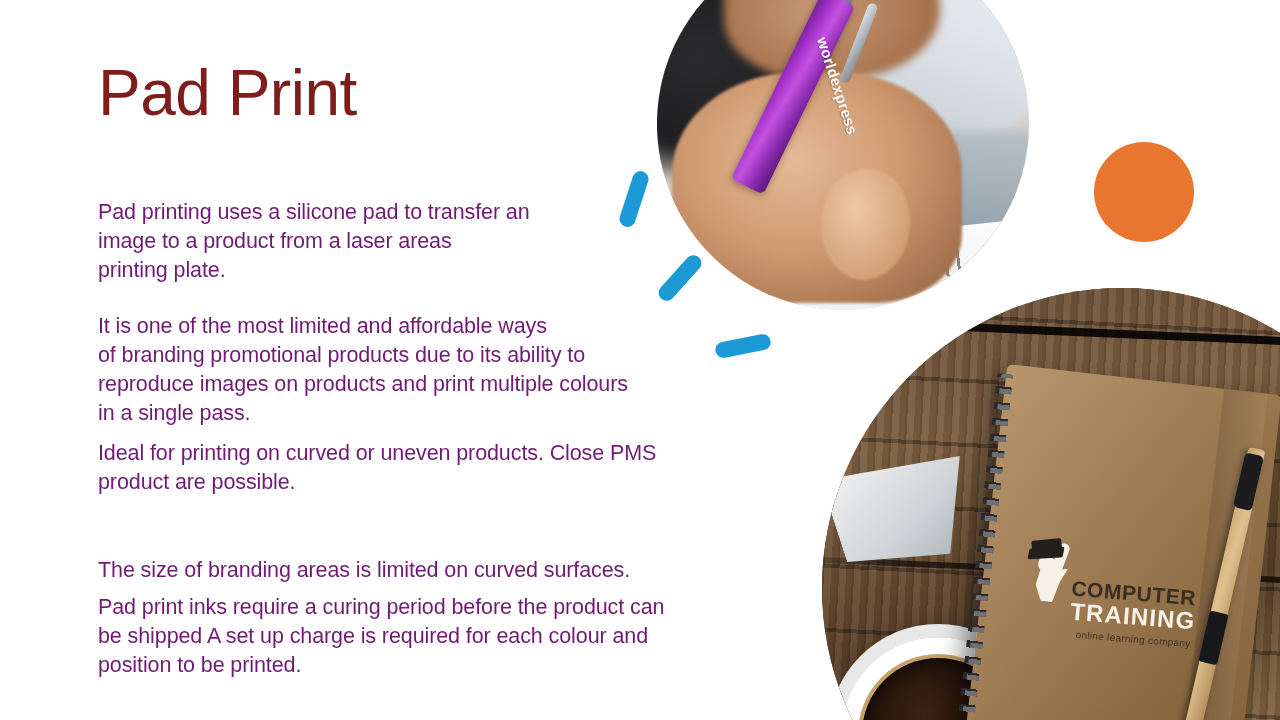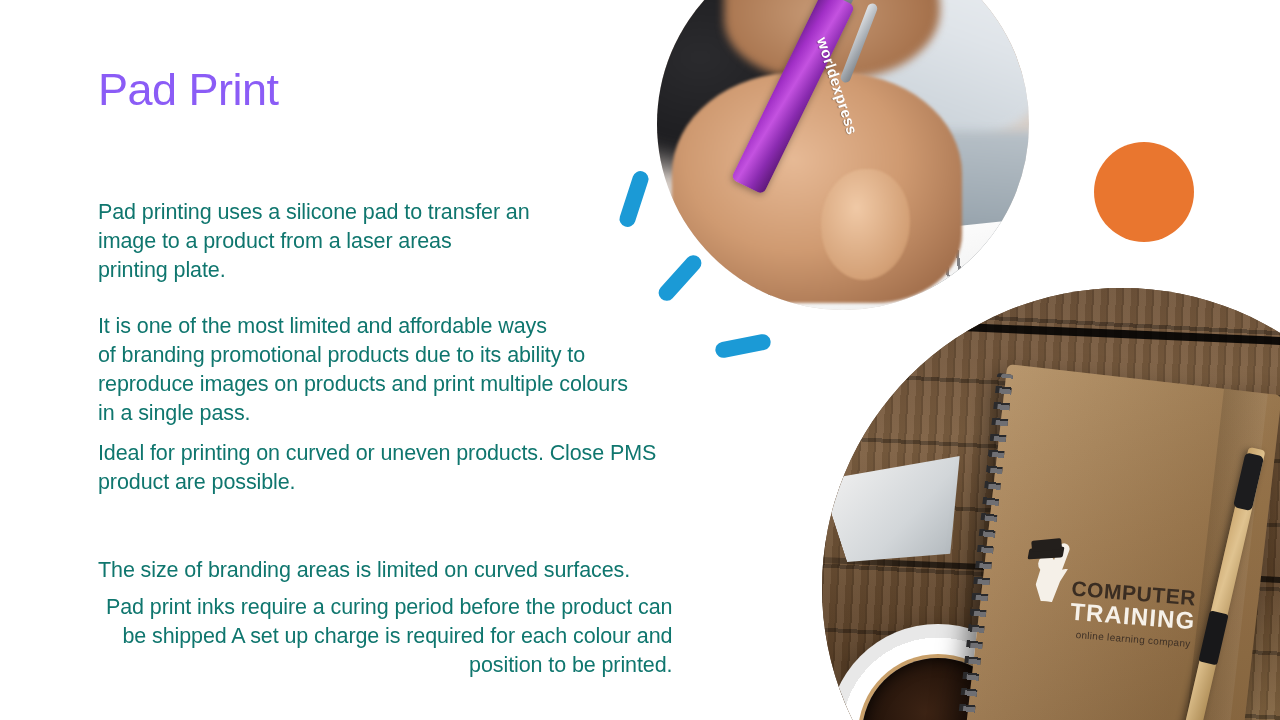--- a/index.html
+++ b/index.html
@@ -24,40 +24,40 @@
   }
 
   
   #text-column {
     position: absolute;
     left: 98px;
     top: 60px;
     width: 700px;
   }
   #slide-title {
-    font-size: 45px;
+    font-size: 64px;
     font-weight: 400;
     letter-spacing: -0.5px;
     line-height: 1.05;
-    margin: 6px 0 54px 0;
-    color: #8b5cf6;
+    margin: 0 0 54px 0;
+    color: #7f1d1d;
   }
   .body-para {
     font-size: 21.5px;
     line-height: 29px;
     font-weight: 400;
-    color: #0f766e;
+    color: #701a75;
     letter-spacing: -0.1px;
   }
   .body-para .line { display: block; white-space: pre; }
   #para-1 { position: absolute; left: 0; top: 138px; }
   #para-2 { position: absolute; left: 0; top: 252px; }
   #para-3 { position: absolute; left: 0; top: 379px; }
   #para-4 { position: absolute; left: 0; top: 496px; }
-  #para-5 { position: absolute; left: 8px; top: 533px; text-align: right; }
+  #para-5 { position: absolute; left: 0; top: 533px; }
 
   
   #orange-dot {
     position: absolute;
     left: 1094px;
     top: 142px;
     width: 100px;
     height: 100px;
     border-radius: 50%;
     background: #e9762f;

